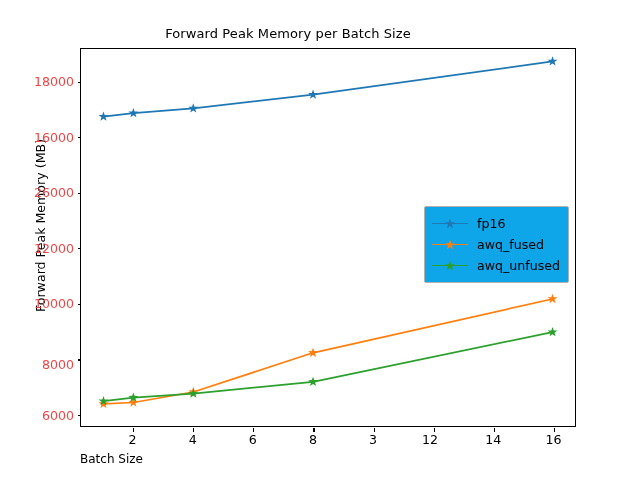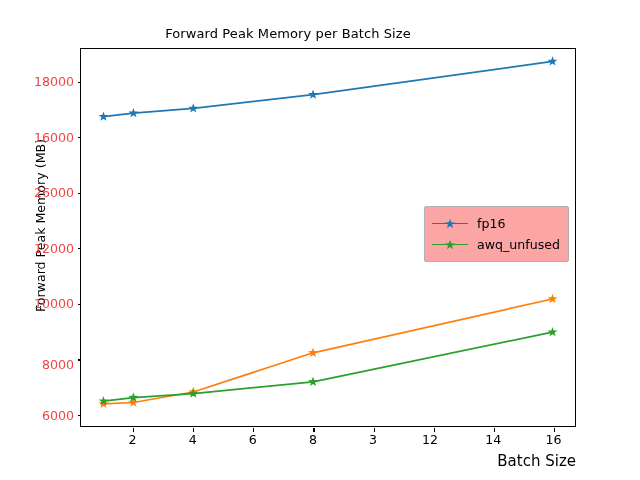--- a/index.html
+++ b/index.html
@@ -76,22 +76,22 @@
     left: 80px;
     top: 432px;
     width: 496px;
     height: 20px;
   }
   #xlabel {
     position: absolute;
     left: 80px;
     top: 452px;
     width: 496px;
-    text-align: right;
-    font-size: 15px;
+    text-align: left;
+    font-size: 12px;
     color: #000000;
   }
   #ylabel {
     position: absolute;
     left: -110px;
     top: 218px;
     width: 300px;
     text-align: center;
     font-size: 12.6px;
     color: #000000;
@@ -101,21 +101,21 @@
   .tick-mark {
     position: absolute;
     background: #000000;
   }
   
   #legend {
     position: absolute;
     left: 424px;
     top: 206px;
     border: 0.9px solid #b0b0b0;
-    background: #fca5a5;
+    background: #0ea5e9;
     border-radius: 2px;
     padding: 6px 8px 6px 7px;
     box-sizing: border-box;
     text-align: right;
   }
   .legend-row {
     display: flex;
     align-items: center;
     height: 21px;
   }
@@ -219,20 +219,29 @@
         <div class="legend-sample">
           <div class="legend-line" style="background: rgb(31, 119, 180);"></div>
           <svg width="14" height="14" viewBox="0 0 14 14" style="position: absolute; left: 11px; top: 0px;">
             <path d="M7.00,1.80 L8.23,5.30 L11.95,5.39 L9.00,7.65 L10.06,11.21 L7.00,9.10 L3.94,11.21 L5.00,7.65 L2.05,5.39 L5.77,5.30 Z" fill="#1f77b4"></path>
           </svg>
         </div>
         <div class="legend-text">fp16</div>
       </div>
       <div class="legend-row">
         <div class="legend-sample">
+          <div class="legend-line" style="background: rgb(255, 127, 14);"></div>
+          <svg width="14" height="14" viewBox="0 0 14 14" style="position: absolute; left: 11px; top: 0px;">
+            <path d="M7.00,1.80 L8.23,5.30 L11.95,5.39 L9.00,7.65 L10.06,11.21 L7.00,9.10 L3.94,11.21 L5.00,7.65 L2.05,5.39 L5.77,5.30 Z" fill="#ff7f0e"></path>
+          </svg>
+        </div>
+        <div class="legend-text">awq_fused</div>
+      </div>
+      <div class="legend-row">
+        <div class="legend-sample">
           <div class="legend-line" style="background: rgb(44, 160, 44);"></div>
           <svg width="14" height="14" viewBox="0 0 14 14" style="position: absolute; left: 11px; top: 0px;">
             <path d="M7.00,1.80 L8.23,5.30 L11.95,5.39 L9.00,7.65 L10.06,11.21 L7.00,9.10 L3.94,11.21 L5.00,7.65 L2.05,5.39 L5.77,5.30 Z" fill="#2ca02c"></path>
           </svg>
         </div>
         <div class="legend-text">awq_unfused</div>
       </div>
     </div>
 
 </div>

